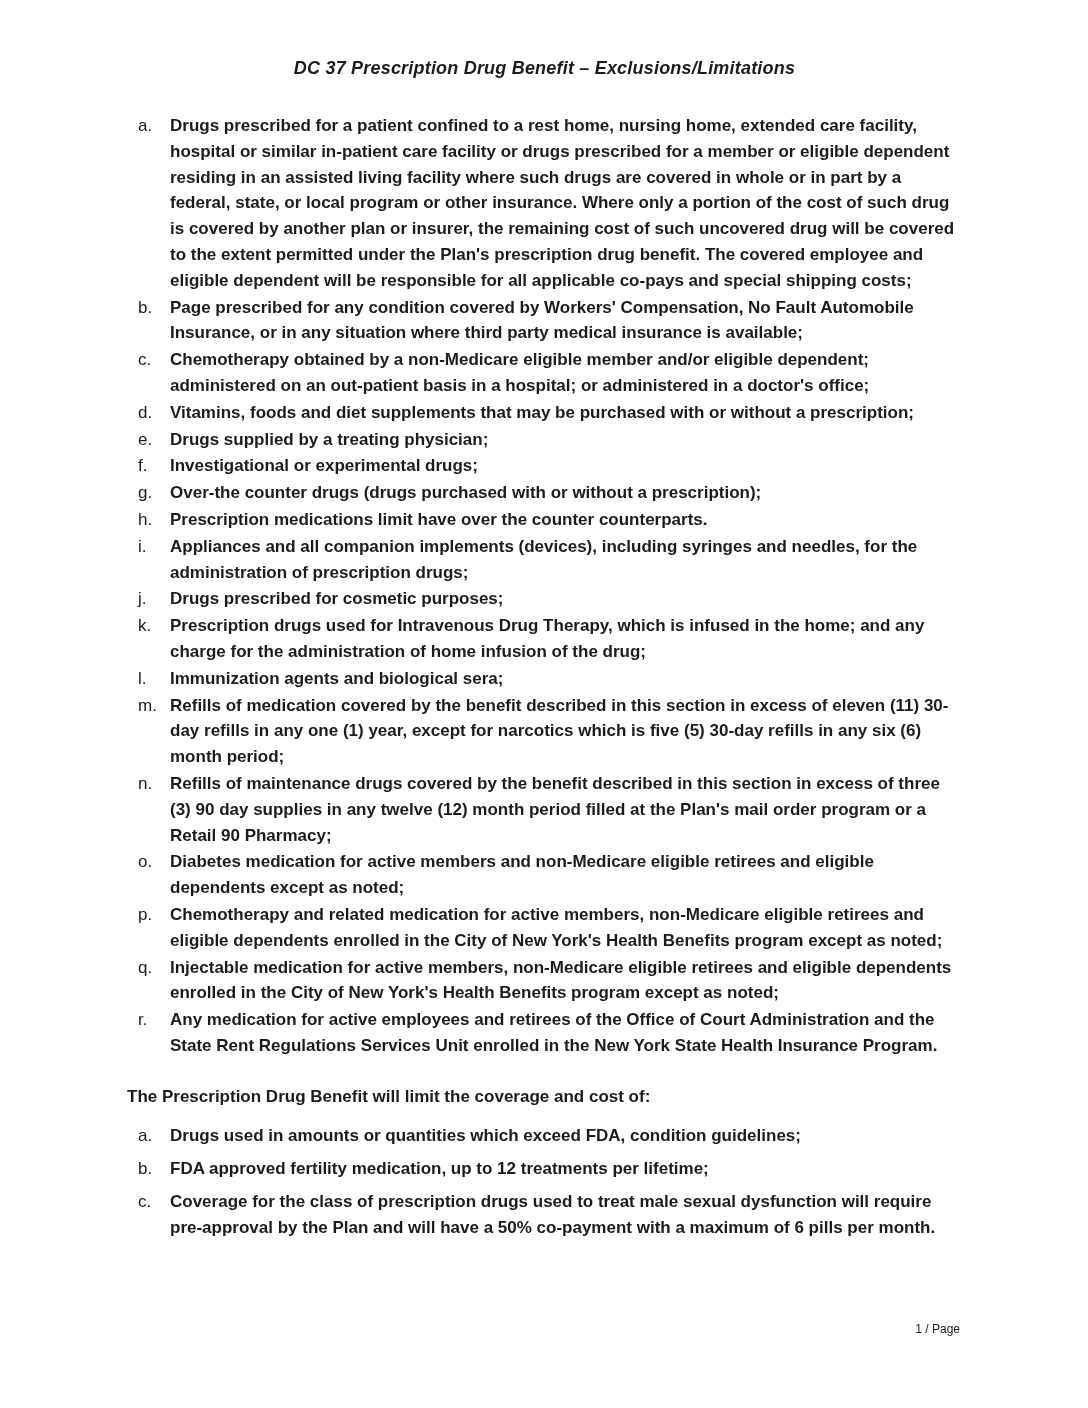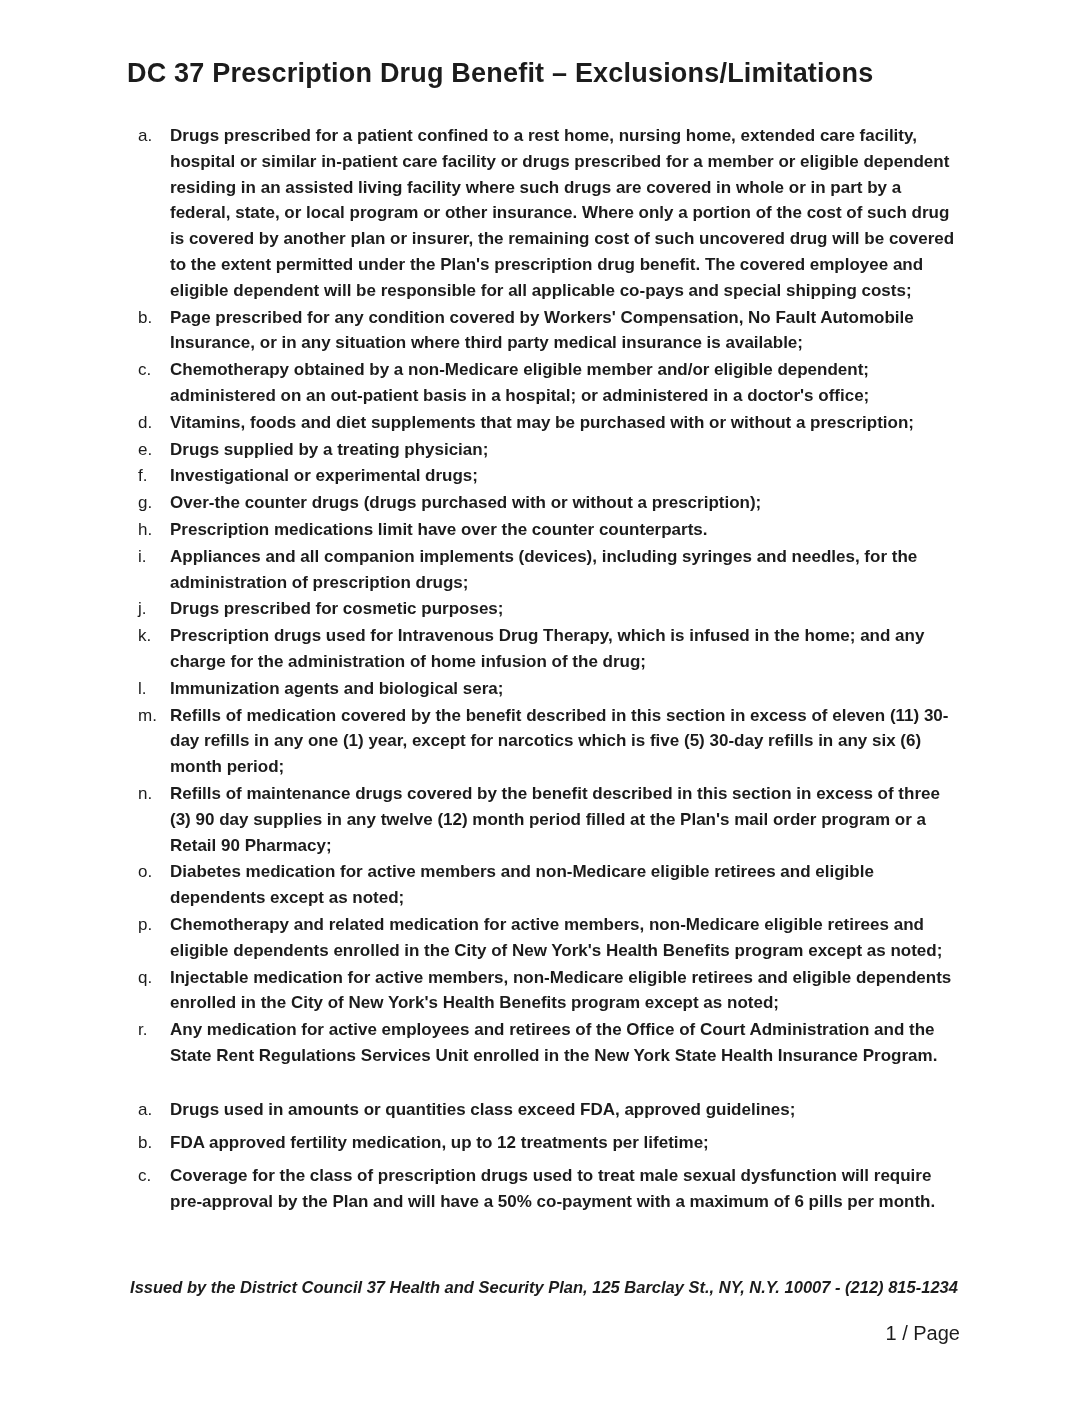--- a/index.html
+++ b/index.html
@@ -11,25 +11,26 @@
     background: #ffffff;
     color: #1c1c1c;
     font-family: "Liberation Sans", sans-serif;
     position: relative;
     overflow: hidden;
   }
   .content {
     padding: 58px 126px 0 127px;
   }
   .doc-title {
-    text-align: left;
-    font-size: 27px;
+    text-align: center;
+    font-size: 18px;
     font-weight: bold;
     margin: 0 0 34px 0;
     letter-spacing: 0.2px;
+    font-style: italic;
   }
   .section-heading {
     font-size: 17px;
     font-weight: bold;
     margin: 0 0 16px 0;
   }
   .list {
     margin: 0 0 28px 11px;
   }
   .li {
@@ -57,21 +58,21 @@
     width: 100%;
     text-align: center;
     font-size: 16.5px;
     font-weight: bold;
     font-style: italic;
   }
   .page-number {
     position: absolute;
     top: 1322px;
     right: 128px;
-    font-size: 20px;
+    font-size: 12px;
   }
 </style>
 </head>
 <body>
 
 <div class="page">
   <div class="content">
 
     <h1 class="doc-title">DC 37 Prescription Drug Benefit – Exclusions/Limitations</h1>
 
@@ -144,33 +145,33 @@
       <div class="li">
           <span class="marker">q.</span>
           <span class="text">Injectable medication for active members, non-Medicare eligible retirees and eligible dependents enrolled in the City of New York's Health Benefits program except as noted;</span>
         </div>
       <div class="li">
           <span class="marker">r.</span>
           <span class="text">Any medication for active employees and retirees of the Office of Court Administration and the State Rent Regulations Services Unit enrolled in the New York State Health Insurance Program.</span>
         </div>
     </div>
 
+    <h2 class="section-heading">The Prescription Drug Benefit will limit the coverage and cost of:</h2>
 
     <div class="list list-2">
       <div class="li">
           <span class="marker">a.</span>
-          <span class="text">Drugs used in amounts or quantities class exceed FDA, approved guidelines;</span>
+          <span class="text">Drugs used in amounts or quantities which exceed FDA, condition guidelines;</span>
         </div>
       <div class="li">
           <span class="marker">b.</span>
           <span class="text">FDA approved fertility medication, up to 12 treatments per lifetime;</span>
         </div>
       <div class="li">
           <span class="marker">c.</span>
           <span class="text">Coverage for the class of prescription drugs used to treat male sexual dysfunction will require pre-approval by the Plan and will have a 50% co-payment with a maximum of 6 pills per month.</span>
         </div>
     </div>
 
   </div>
 
-  <div class="footer">Issued by the District Council 37 Health and Security Plan, 125 Barclay St., NY, N.Y. 10007 - (212) 815-1234</div>
   <div class="page-number">1 / Page</div>
 </div>
 
 </body></html>

